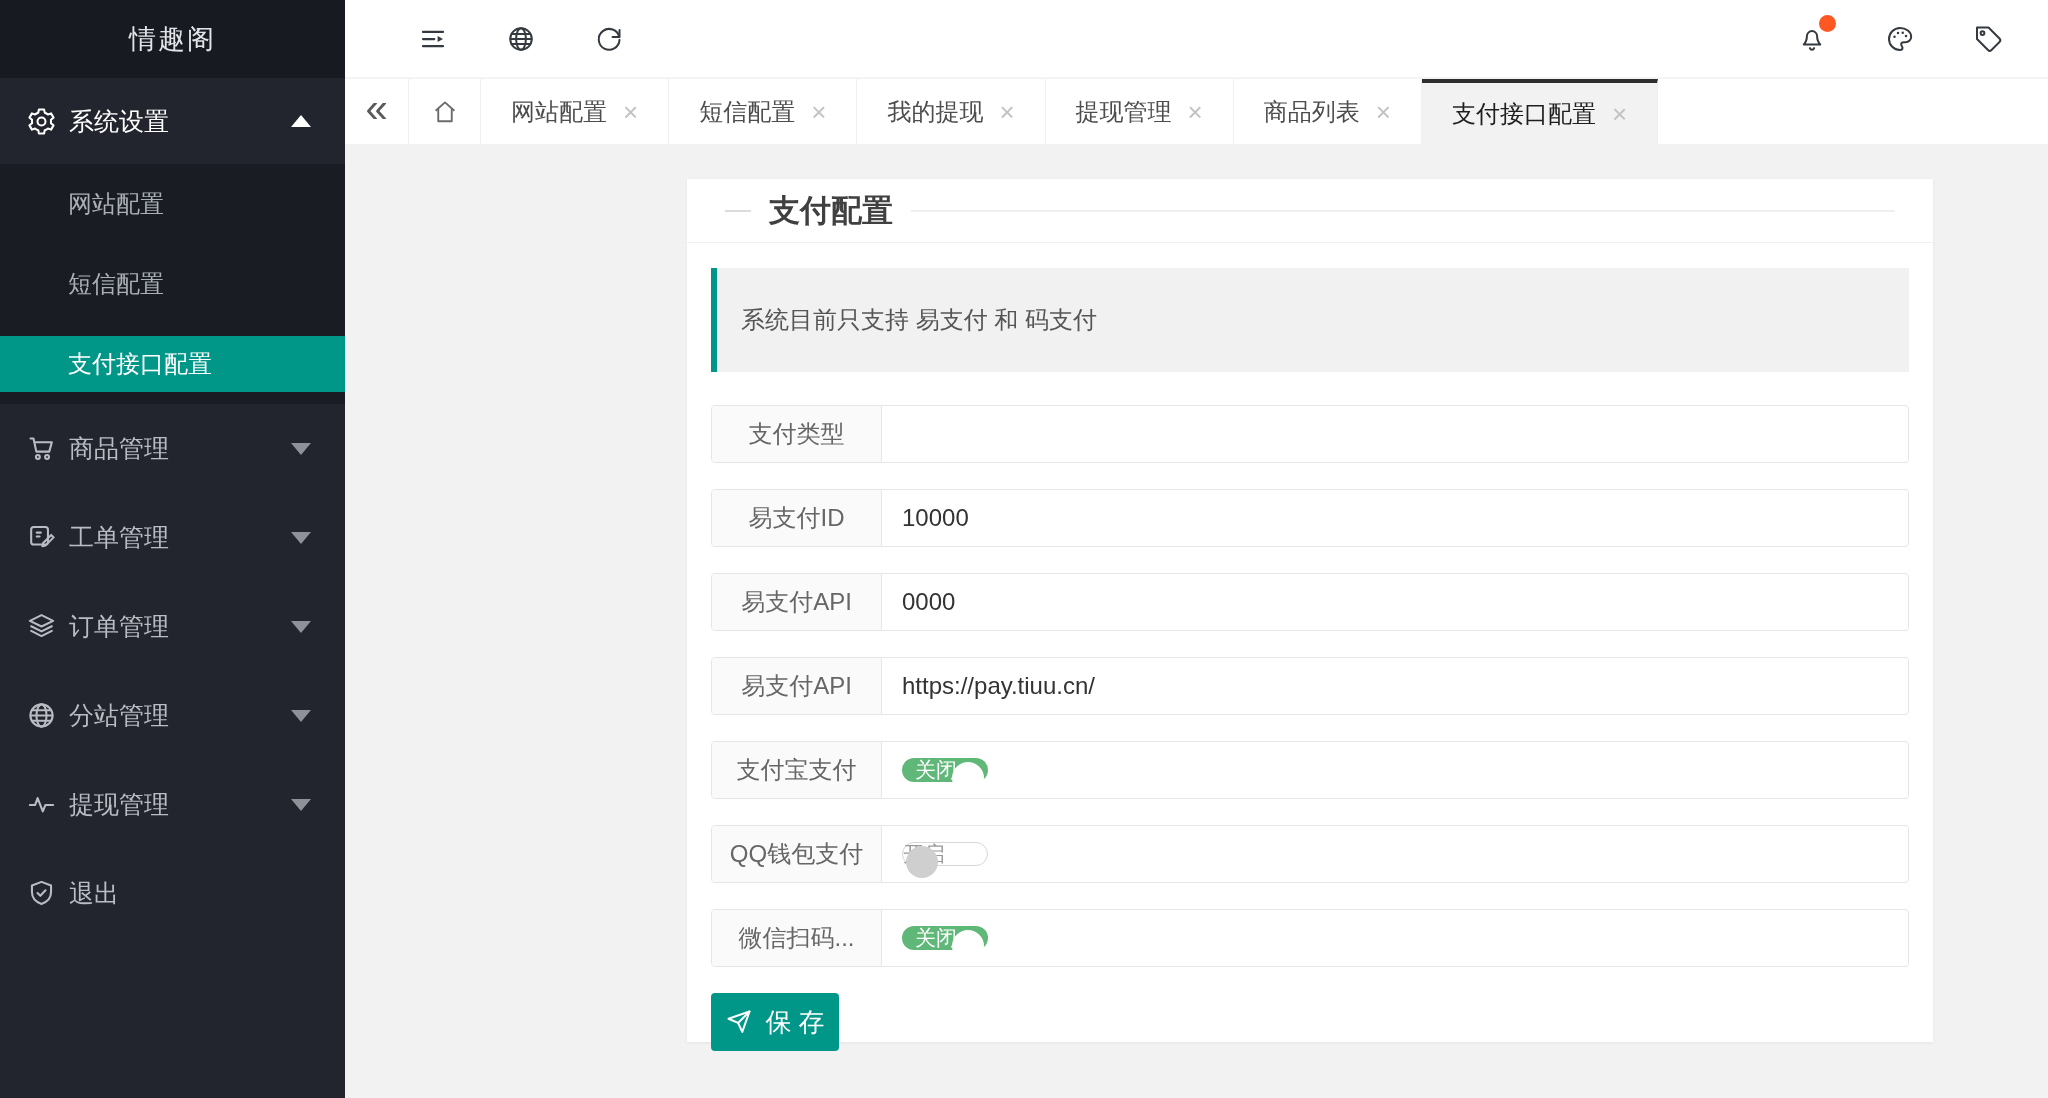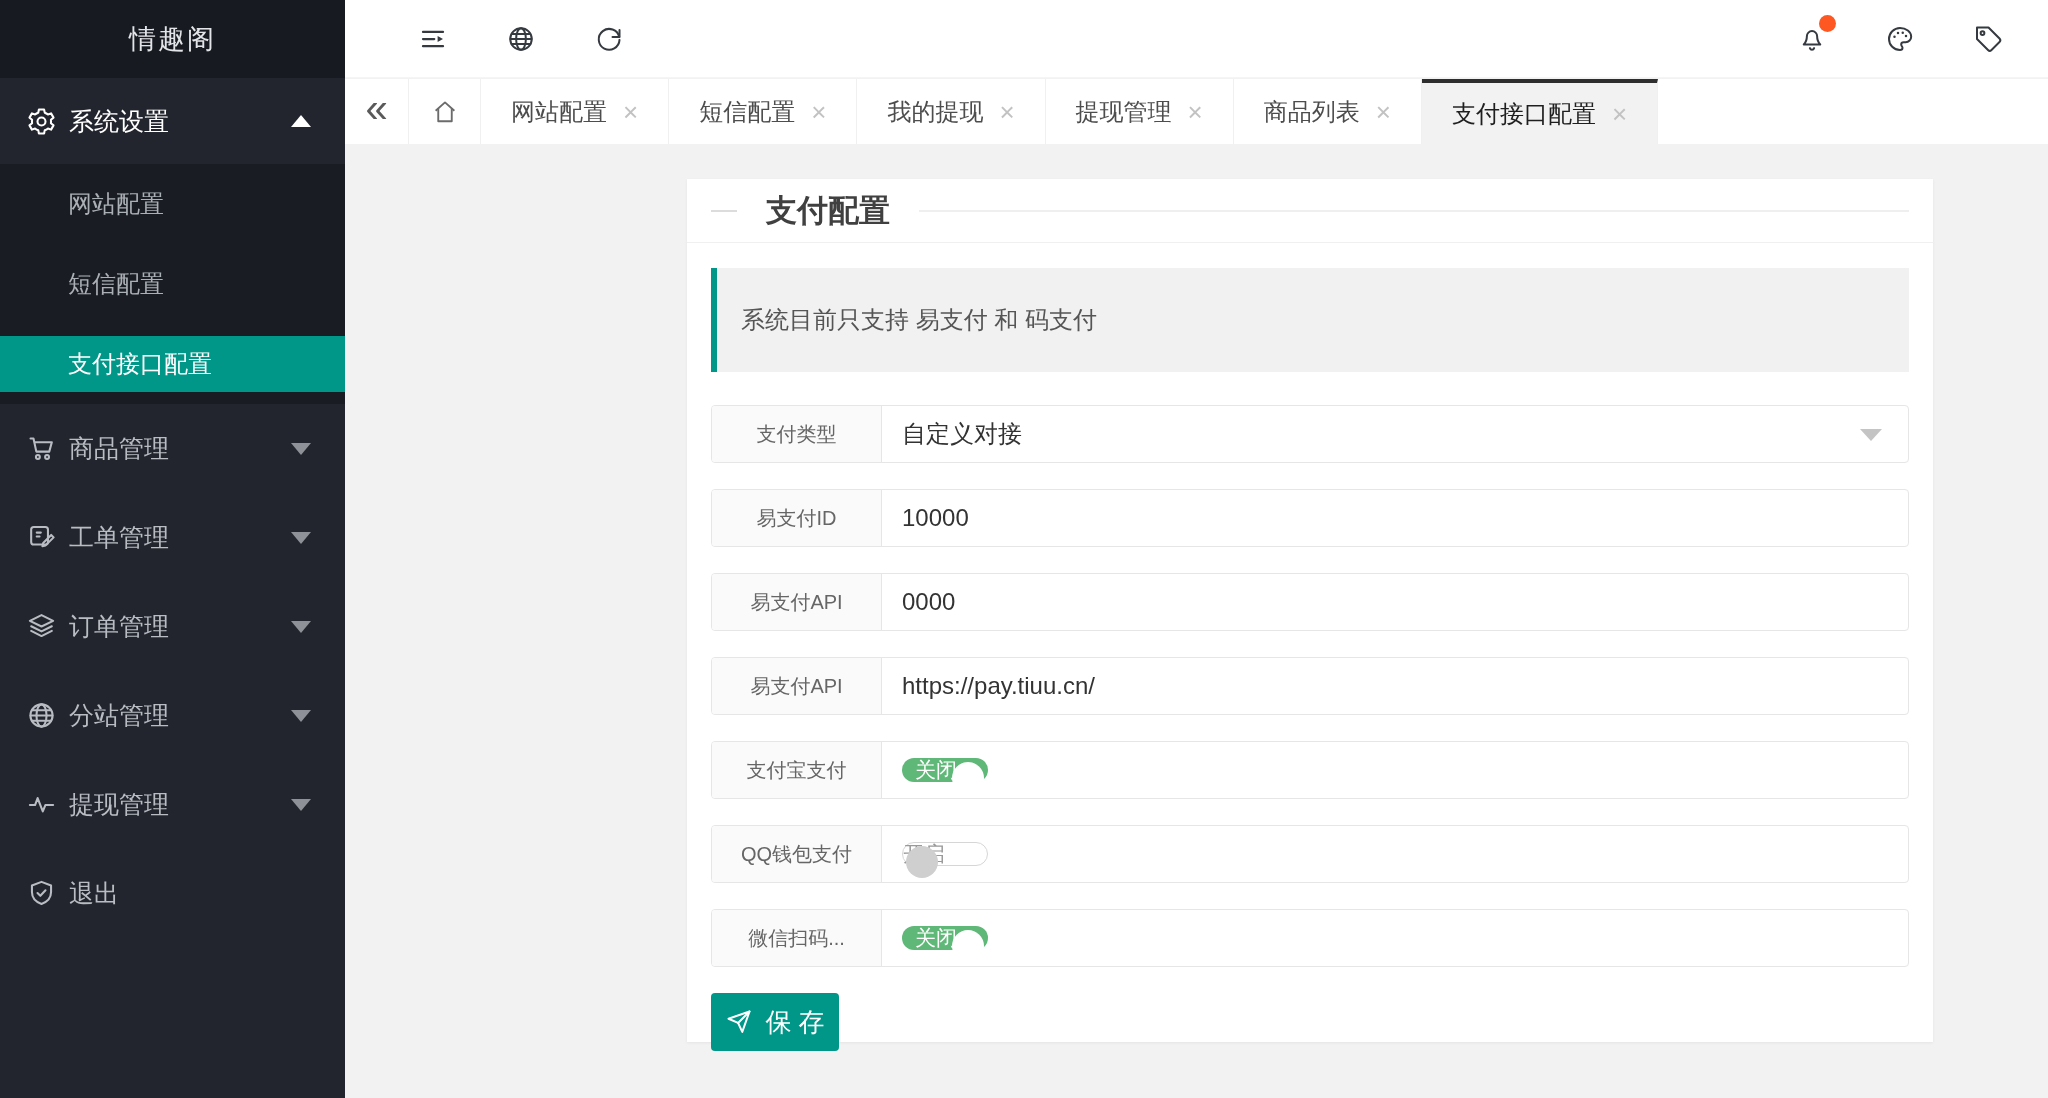--- a/index.html
+++ b/index.html
@@ -89,43 +89,43 @@
   
   .content {
     position:absolute; left:345px; top:144px; right:0; bottom:0;
     background: var(--content-bg, #f2f2f2);
   }
   .card {
     margin:35px 0 0 342px; width:1246px; height:863px;
     background:#fff; box-shadow:0 1px 3px rgba(0,0,0,.06);
   }
   .card-title-row {
-    height:64px; display:flex; align-items:center; gap:29px;
-    padding:0 24px; border-bottom:1px solid #f0f0f0;
+    height:64px; display:flex; align-items:center; gap:18px;
+    padding:0 38px; border-bottom:1px solid #f0f0f0;
   }
   .title-dash { width:26px; height:2px; background:#dcdcdc; flex:0 0 26px; }
   .card-title { font-size:31px; color:#404040; }
   .title-line { flex:1; height:2px; background:#efefef; }
 
   .notice {
     margin:25px 24px 0; height:104px; background:#f1f1f1;
     border-left:6px solid var(--accent, #009688);
     display:flex; align-items:center; padding:0 24px;
     font-size:24px; color:#555;
   }
 
   .form { margin:33px 24px 0; display:flex; flex-direction:column; gap:26px; }
   .row {
     height:58px; border:1px solid #e6e6e6; border-radius:4px;
     display:flex; background:#fff; overflow:hidden;
   }
   .row-label {
     width:170px; flex:0 0 170px; background:#fafafa; border-right:1px solid #e6e6e6;
     display:flex; align-items:center; justify-content:center;
-    font-size:20px; color:#666;
+    font-size:24px; color:#666;
   }
   .row-value {
     flex:1; display:flex; align-items:center; padding:0 20px;
     font-size:24px; color:#333; position:relative;
   }
   .caret {
     position:absolute; right:26px; top:50%; margin-top:-5px;
     width:0; height:0;
     border-left:11px solid transparent; border-right:11px solid transparent;
     border-top:12px solid #c4c4c4;
@@ -342,24 +342,20 @@
       <span class="title-dash"></span>
       <h1 class="card-title">支付配置</h1>
       <span class="title-line"></span>
     </div>
     <div class="notice">
       <span>系统目前只支持 易支付 和 码支付</span>
     </div>
     <div class="form">
         <div class="row">
     <div class="row-label">支付类型</div>
-    <div class="row-value">
-            <span>自定义对接</span>
-            <i class="caret"></i>
-          </div>
   </div>
         <div class="row">
     <div class="row-label">易支付ID</div>
     <div class="row-value">
             <span>10000</span>
           </div>
   </div>
         <div class="row">
     <div class="row-label">易支付API</div>
     <div class="row-value">

